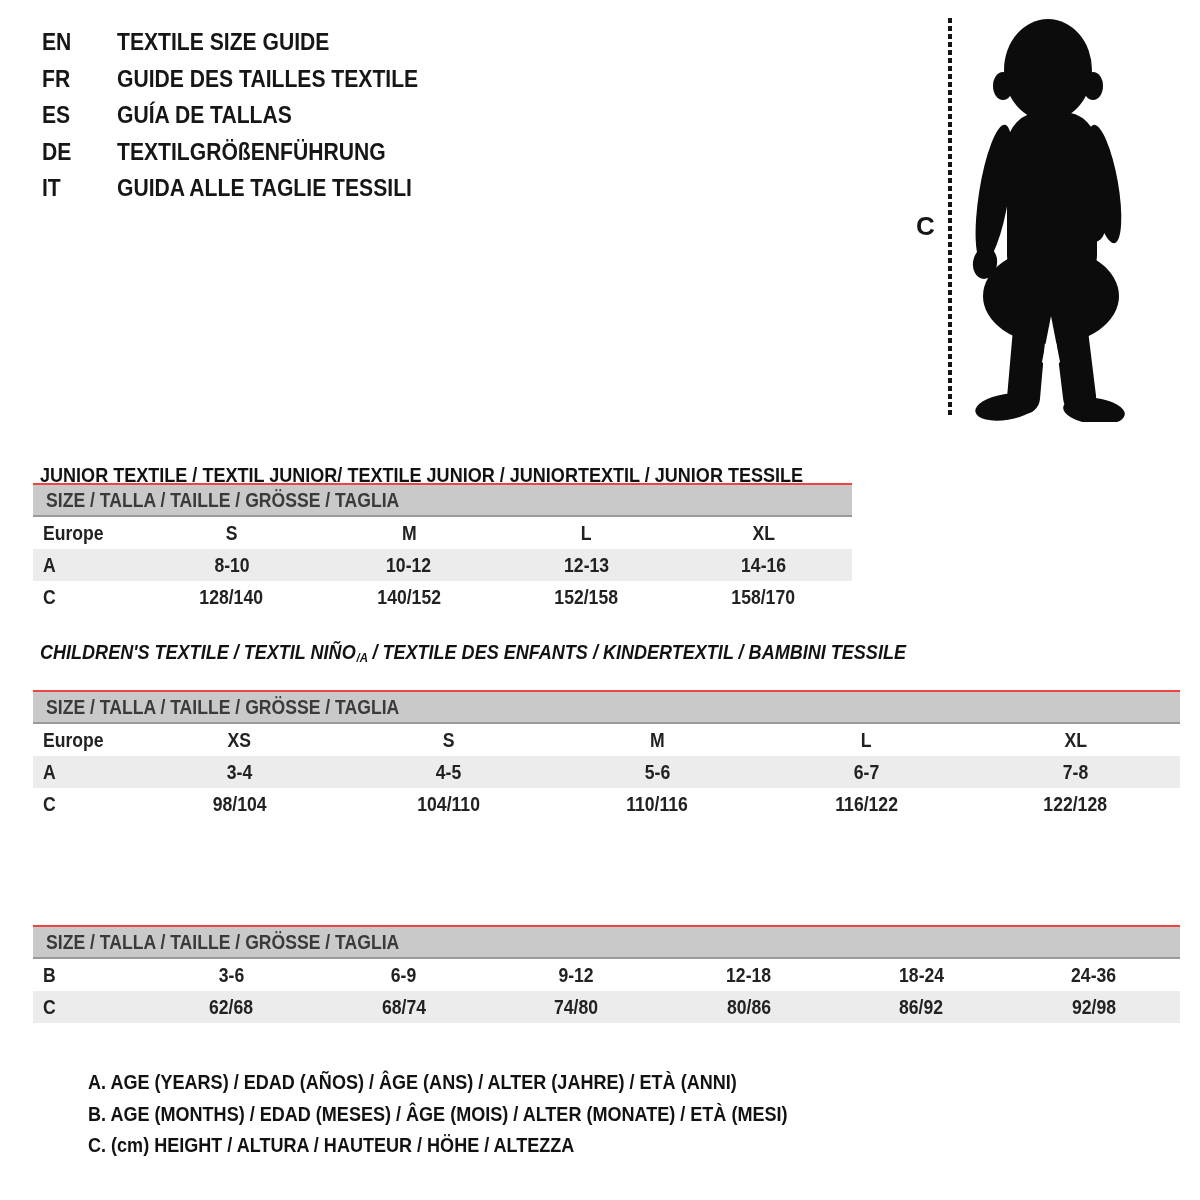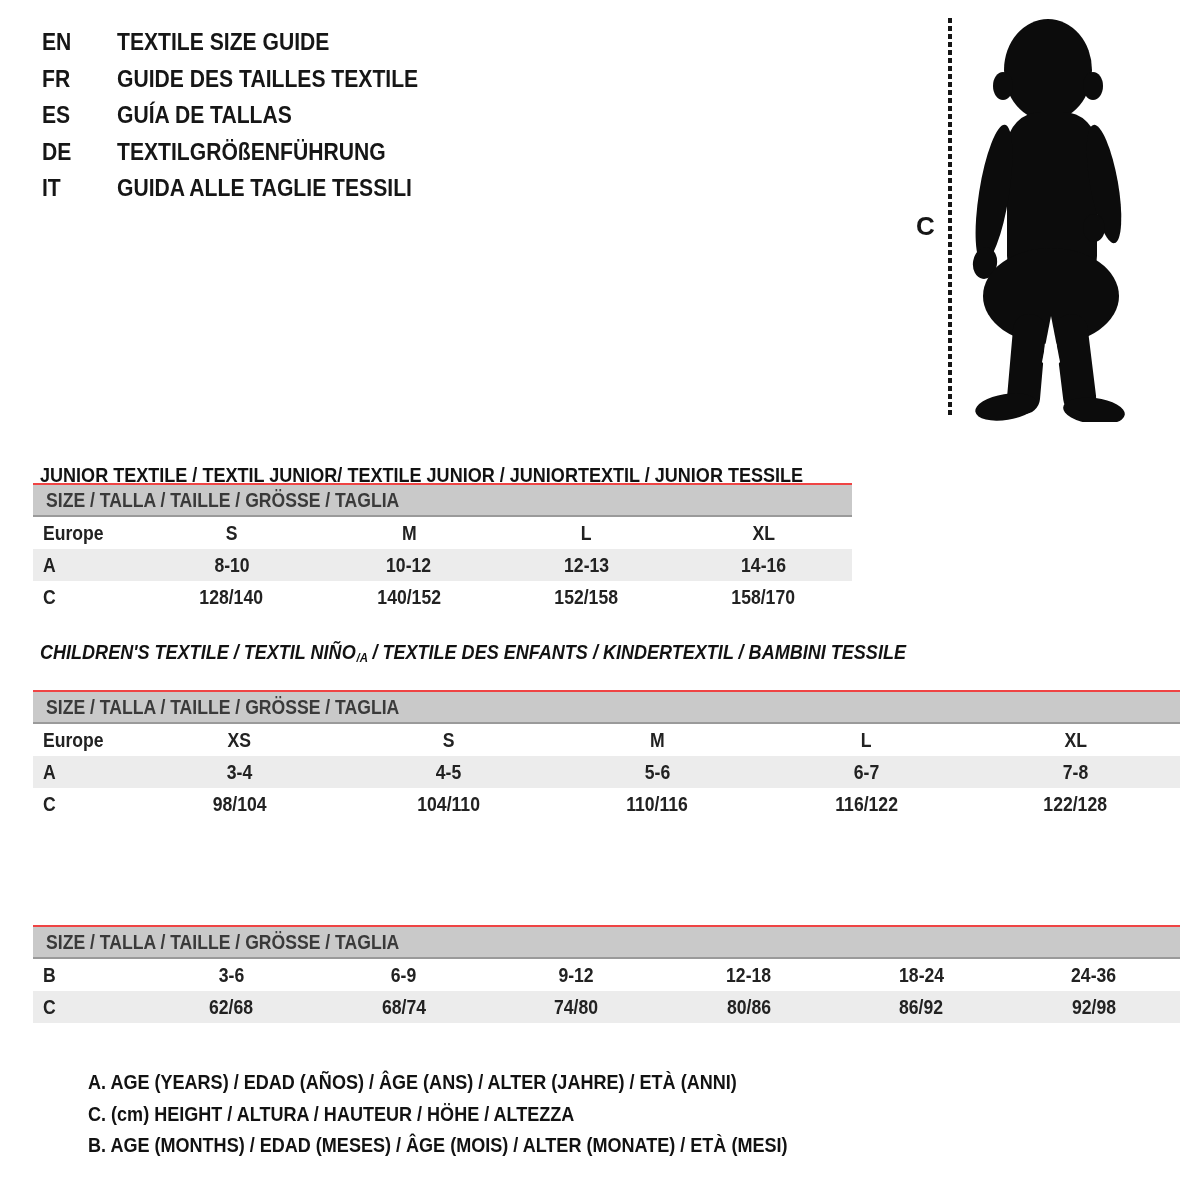--- a/index.html
+++ b/index.html
@@ -220,20 +220,20 @@
         <td><span class="cx">92/98</span></td>
       </tr>
     </tbody>
   </table>
 
   <div class="legend">
     <div class="legend-line">
         <span class="cxl">A. AGE (YEARS) / EDAD (AÑOS) / ÂGE (ANS) / ALTER (JAHRE) / ETÀ (ANNI)</span>
       </div>
     <div class="legend-line">
+        <span class="cxl">B. AGE (MONTHS) / EDAD (MESES) / ÂGE (MOIS) / ALTER (MONATE) / ETÀ (MESI)</span>
+      </div>
+    <div class="legend-line">
         <span class="cxl">C. (cm) HEIGHT / ALTURA / HAUTEUR / HÖHE / ALTEZZA</span>
       </div>
-    <div class="legend-line">
-        <span class="cxl">B. AGE (MONTHS) / EDAD (MESES) / ÂGE (MOIS) / ALTER (MONATE) / ETÀ (MESI)</span>
-      </div>
   </div>
 
 </div>
 
 </body></html>

